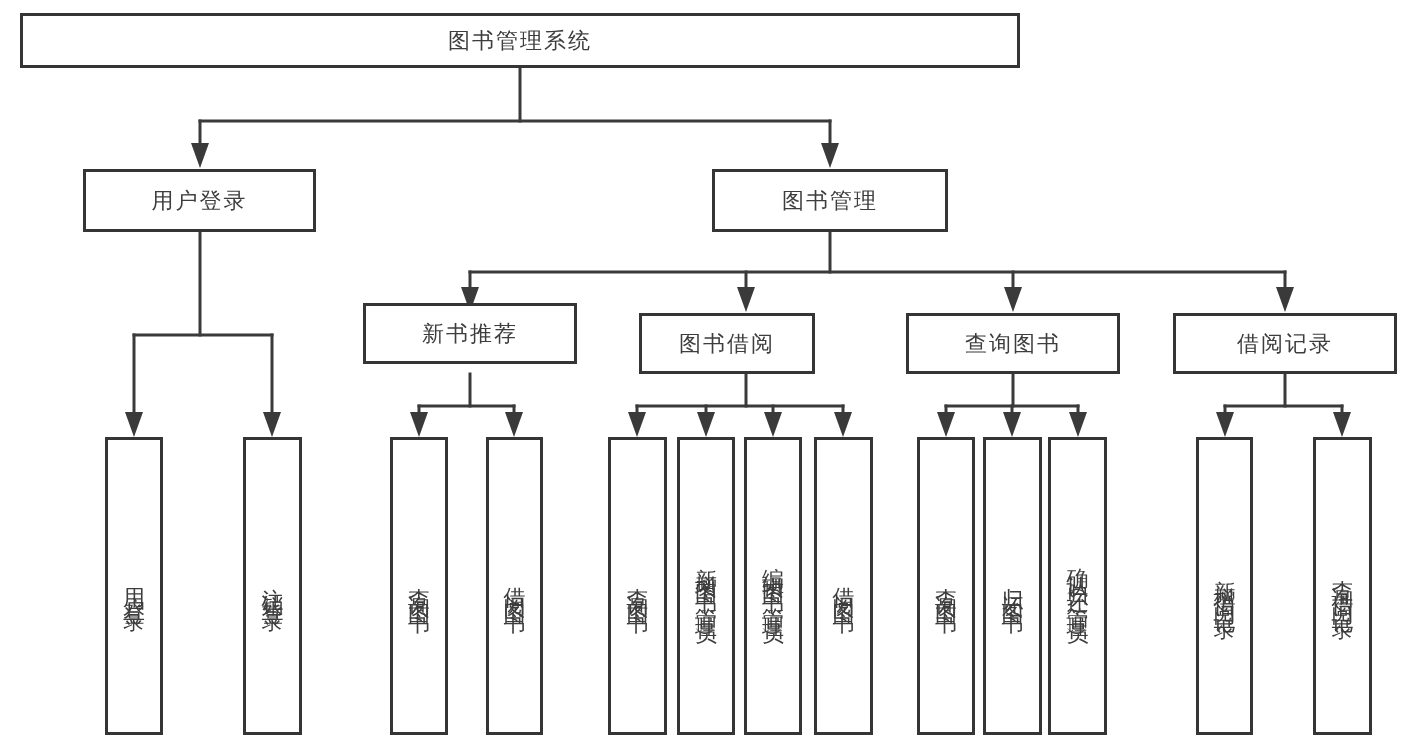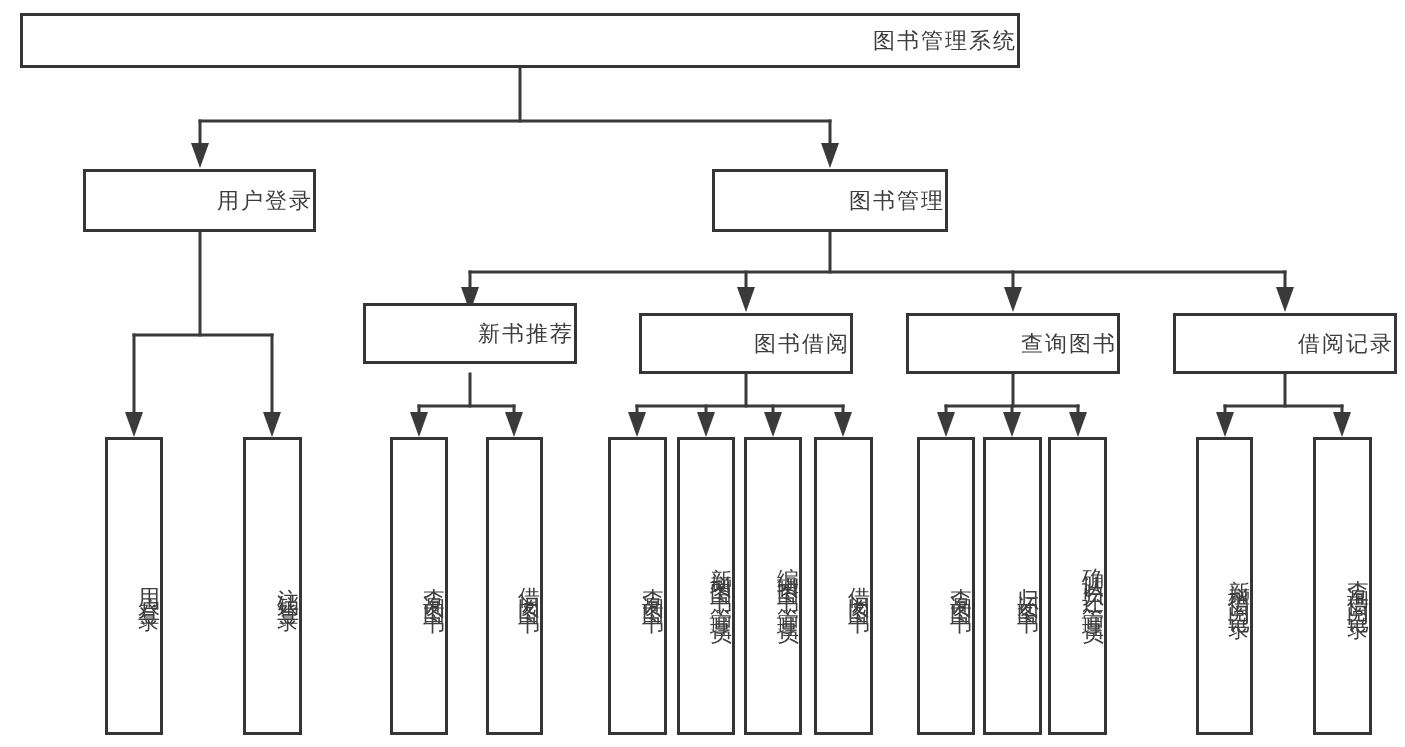--- a/index.html
+++ b/index.html
@@ -16,21 +16,21 @@
     left: 0; top: 0;
     width: 1405px; height: 747px;
   }
   .node {
     position: absolute;
     box-sizing: border-box;
     border: 3px solid #353535;
     background: #ffffff;
     display: flex;
     align-items: center;
-    justify-content: flex-end;
+    justify-content: center;
     color: #3d3d3d;
     font-size: 22px;
   }
   .h-node span {
     letter-spacing: 2px;
     white-space: nowrap;
   }
   .v-node span {
     writing-mode: vertical-rl;
     text-orientation: mixed;
@@ -143,21 +143,21 @@
   <div class="node h-node" style="left:83px; top:169px; width:233px; height:63px;">
     <span>用户登录</span>
   </div>
   <div class="node h-node" style="left:712px; top:169px; width:236px; height:63px;">
     <span>图书管理</span>
   </div>
 
   <div class="node h-node" style="left:363px; top:303px; width:214px; height:61px;">
     <span>新书推荐</span>
   </div>
-  <div class="node h-node" style="left:639px; top:313px; width:214px; height:61px;">
+  <div class="node h-node" style="left:639px; top:313px; width:176px; height:61px;">
     <span>图书借阅</span>
   </div>
   <div class="node h-node" style="left:906px; top:313px; width:214px; height:61px;">
     <span>查询图书</span>
   </div>
   <div class="node h-node" style="left:1173px; top:313px; width:224px; height:61px;">
     <span>借阅记录</span>
   </div>
 
   <div class="node v-node" style="left:105px; top:437px; width:58px; height:298px;">

